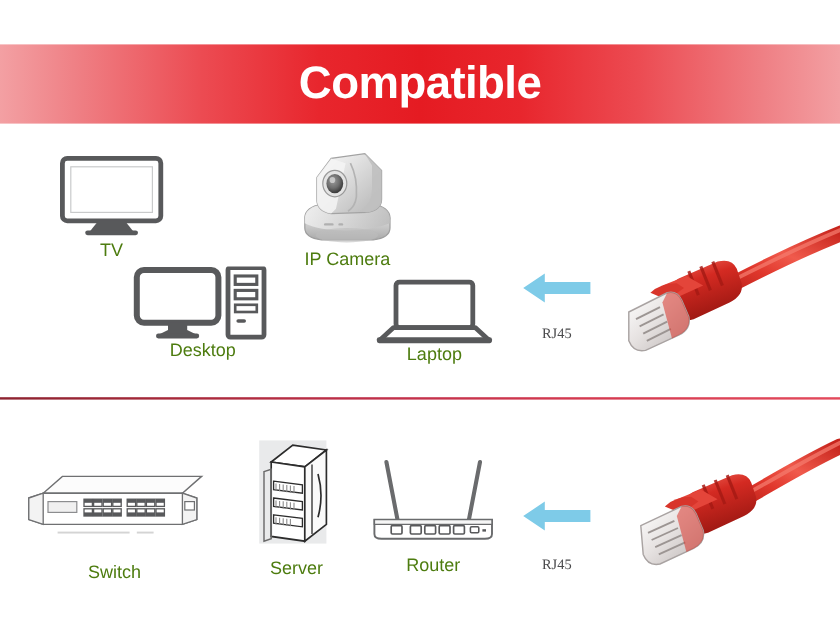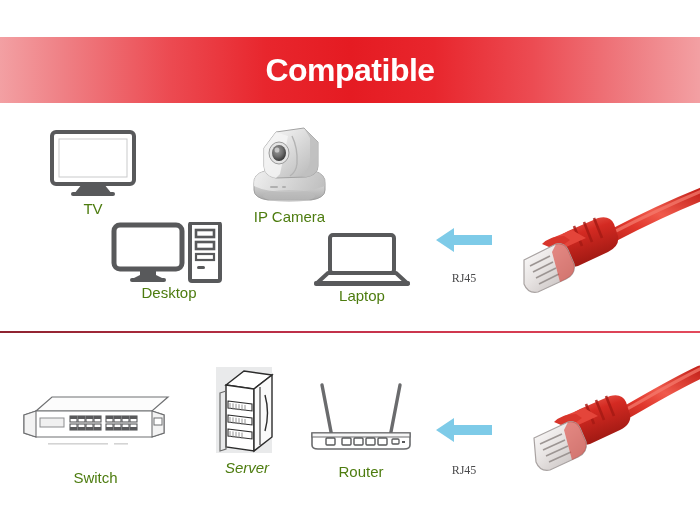--- a/index.html
+++ b/index.html
@@ -37,21 +37,21 @@
         #e8262d 62%,
         #ec4b52 76%,
         #ef8085 91%,
         #f3a0a3 100%);
     display: flex;
     align-items: center;
     justify-content: center;
   }
   .banner-title {
     color: #ffffff;
-    font-size: 32px;
+    font-size: 38px;
     font-weight: bold;
     letter-spacing: -0.5px;
     line-height: 1;
     font-family: "Liberation Sans", sans-serif;
   }
 
   
   .divider {
     position: absolute;
     left: 0;
@@ -358,21 +358,21 @@
           <path d="M29 67.2 L29 73.2"></path>
             <path d="M32 67.6 L32 73.6"></path>
         </g>
 
         <path d="M50 22 L50 80" stroke="#2c2c2c" stroke-width="1.1"></path>
         <path d="M55 30 Q60 48 55 66" fill="none" stroke="#2c2c2c" stroke-width="1.4"></path>
 
         <path d="M10 28 L16 26 L16 84 L10 86 Z" fill="none" stroke="#6a6a6a" stroke-width="1.2"></path>
       </svg>
     </div>
-    <div class="item-label" style="margin-top:0;font-style:italic;">Server</div>
+    <div class="item-label" style="margin-top:6px;">Server</div>
   </div>
 
   <div class="item pos-router">
     <div class="item-art">
       <svg width="106" height="82" viewBox="0 0 106 82">
 
         <path d="M24 62 L14 10" stroke="#6a6b6d" stroke-width="3.4" stroke-linecap="round" fill="none"></path>
         <path d="M82 62 L92 10" stroke="#6a6b6d" stroke-width="3.4" stroke-linecap="round" fill="none"></path>
 
         <path d="M4 58 L102 58 L102 70 Q102 74 96 74 L10 74 Q4 74 4 70 Z" fill="#ffffff" stroke="#6a6b6d" stroke-width="1.6"></path>

